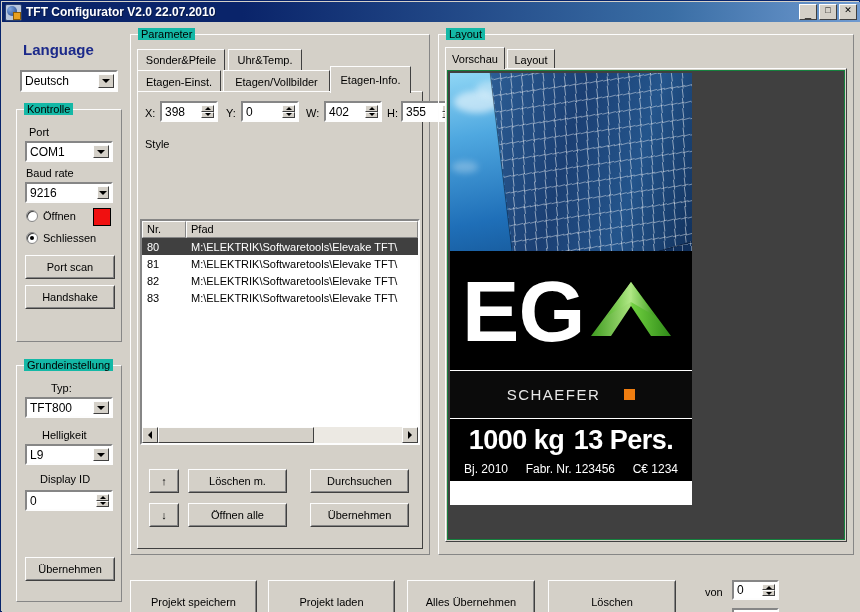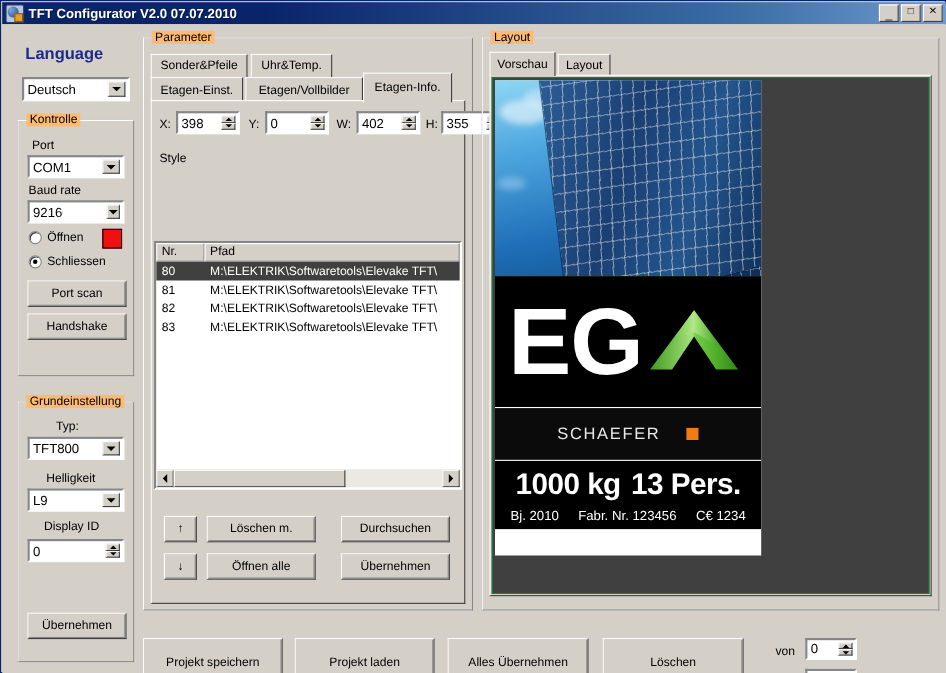--- a/index.html
+++ b/index.html
@@ -51,21 +51,21 @@
   .client{position:absolute;left:1px;top:21px;width:858px;height:590px;background:#d4d0c8;}
   .grp-outer{
     position:absolute;box-sizing:border-box;
     border:1px solid #fdfdfd;border-top-color:#868686;border-left-color:#868686;
   }
   .grp-inner{
     position:absolute;left:-1px;top:-1px;right:-1px;bottom:-1px;box-sizing:border-box;
     border:1px solid #868686;border-top-color:#fdfdfd;border-left-color:#fdfdfd;
   }
   .grp-label{
-    position:absolute;top:-7px;left:7px;background:#fdba74;padding:0 3px;
+    position:absolute;top:-7px;left:7px;background:#14b8a6;padding:0 3px;
     font-size:11px;color:#000;white-space:nowrap;
   }
   .lbl{position:absolute;font-size:11px;color:#000;white-space:nowrap;}
 
   .combo{
     position:absolute;box-sizing:border-box;background:#fff;
     border:2px solid;border-color:#868686 #fdfdfd #fdfdfd #868686;
     display:flex;align-items:center;
   }
   .combo .txt{padding-left:3px;font-size:12px;color:#000;white-space:nowrap;overflow:hidden;}
@@ -212,21 +212,21 @@
     font-size:12px;padding:0 14px;box-sizing:border-box;font-family:"Liberation Sans",sans-serif;
   }
 </style>
 </head>
 <body>
 
 <div class="win">
 
   <div class="titlebar">
     <div class="tb-icon"></div>
-    <div class="tb-title">TFT Configurator V2.0   07.07.2010</div>
+    <div class="tb-title">TFT Configurator V2.0   22.07.2010</div>
     <div class="tb-btns">
       <div class="tb-btn min">
           <i>_</i>
         </div>
       <div class="tb-btn">
           <i>□</i>
         </div>
       <div class="tb-btn">
           <i>✕</i>
         </div>

